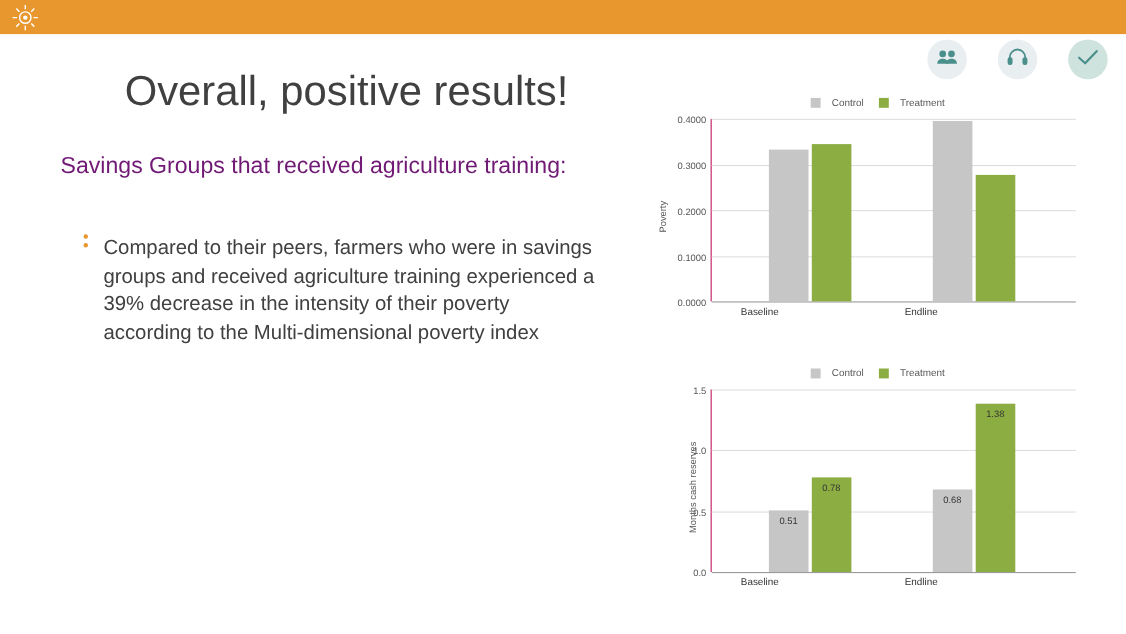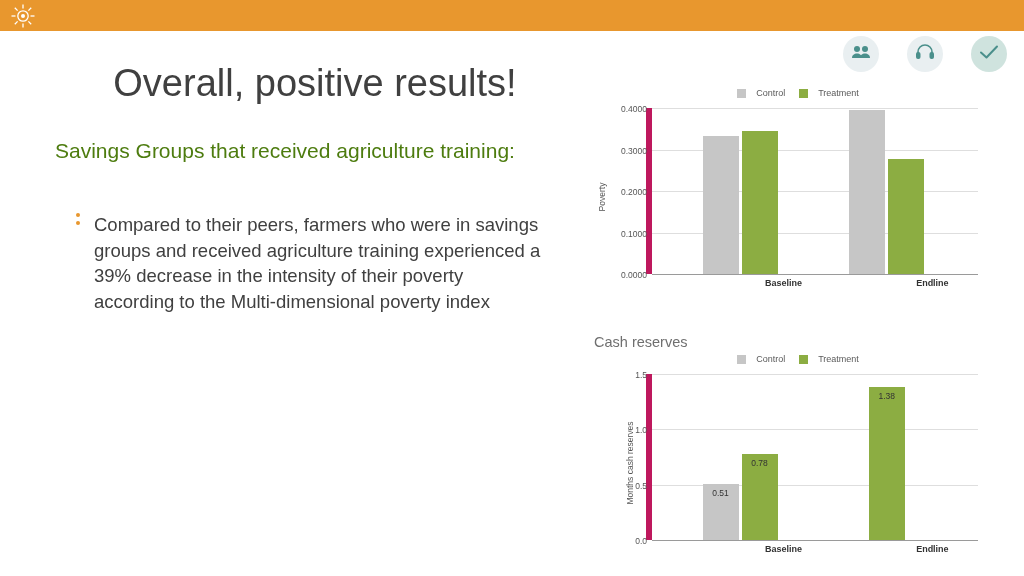--- a/index.html
+++ b/index.html
@@ -50,21 +50,21 @@
     color: #404040;
     font-weight: normal;
     text-align: center;
   }
   #lead {
     position: absolute;
     left: 55px; top: 135px;
     width: 500px;
     font-size: 21px;
     line-height: 31px;
-    color: #4d7c0f;
+    color: #701a75;
   }
   #bullets {
     position: absolute;
     left: 72px; top: 204px;
     width: 470px;
   }
   .bullet {
     position: relative;
     padding-left: 22px;
     margin-bottom: 8px;
@@ -116,21 +116,21 @@
     left: 0; top: 50%;
     transform: translateY(-50%) rotate(-90deg);
     transform-origin: center;
     font-size: 8.5px;
     color: #555;
     white-space: nowrap;
   }
   .plot {
     position: absolute;
     left: 58px; right: 30px; top: 6px; bottom: 18px;
-    border-left: 6px solid #be185d;
+    border-left: 1px solid #be185d;
     padding-left: 42px;
   }
   .gridline {
     position: absolute;
     left: 0; right: 0;
     border-top: 1px solid #dedede;
   }
   .gridline.axis { border-top: 1px solid #9a9a9a; }
   .ytick {
     position: absolute;
@@ -162,24 +162,24 @@
     left: 0; right: 0;
     text-align: center;
     font-size: 8.5px;
     color: #333;
   }
   .xlbl {
     position: absolute;
     top: 100%;
     margin-top: 4px;
     left: 0; right: 0;
-    text-align: right;
+    text-align: left;
     font-size: 9px;
     color: #333;
-    font-weight: bold;
+    font-weight: normal;
   }
 </style>
 </head>
 <body>
 
 <div id="top-bar">
   <div id="logo-mark">
     <svg width="30" height="28" viewBox="0 0 30 28">
       <g stroke="#ffffff" stroke-width="1.3" fill="none">
         <circle cx="15" cy="14" r="5.2"></circle>
@@ -274,21 +274,20 @@
       <div class="group" style="left:53%; width:38%;">
         <div class="bar control" style="height:99%"></div>
         <div class="bar treatment" style="height:69%"></div>
         <span class="xlbl">Endline</span>
       </div>
     </div>
   </div>
 </div>
 
 <div id="chart-bottom">
-  <div class="chart-title">Cash reserves</div>
   <div class="legend">
     <span class="item">
       <span class="swatch" style="background:#c6c6c6"></span>
       <span>Control</span>
     </span>
     <span class="item">
       <span class="swatch" style="background:#8cad42"></span>
       <span>Treatment</span>
     </span>
   </div>
@@ -311,20 +310,23 @@
       <div class="group" style="left:8%; width:38%;">
         <div class="bar control" style="height:34%">
           <span class="vallbl">0.51</span>
         </div>
         <div class="bar treatment" style="height:52%">
           <span class="vallbl">0.78</span>
         </div>
         <span class="xlbl">Baseline</span>
       </div>
       <div class="group" style="left:53%; width:38%;">
+        <div class="bar control" style="height:45.3%">
+          <span class="vallbl">0.68</span>
+        </div>
         <div class="bar treatment" style="height:92%">
           <span class="vallbl">1.38</span>
         </div>
         <span class="xlbl">Endline</span>
       </div>
     </div>
   </div>
 </div>
 
 </body></html>

